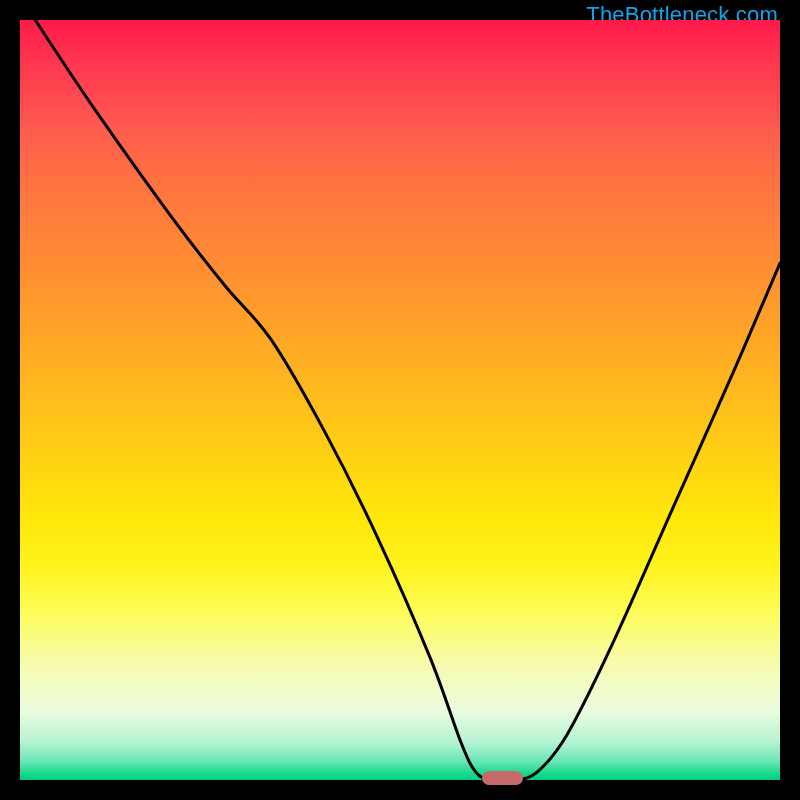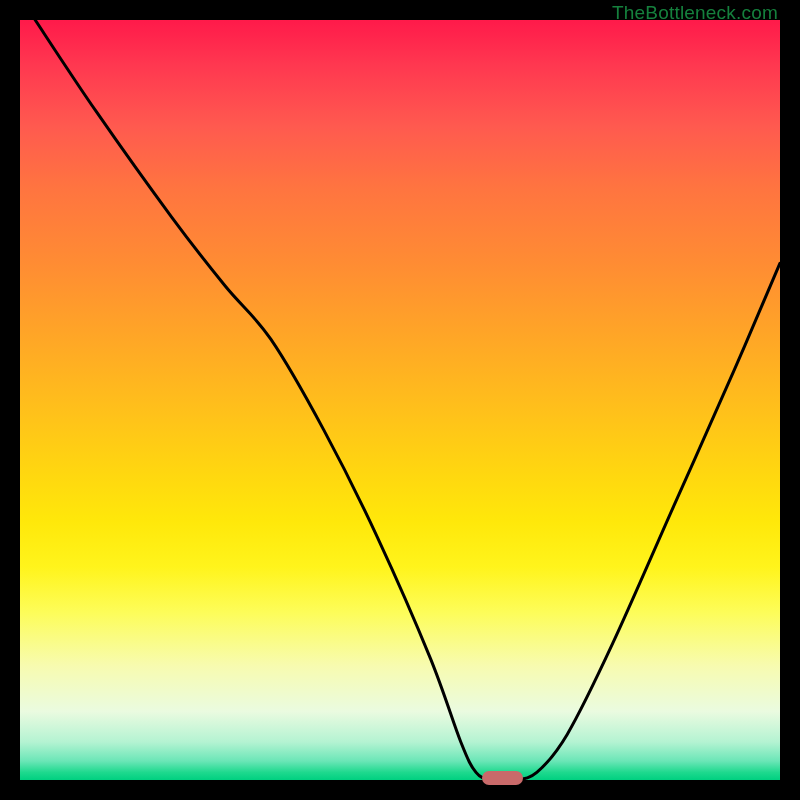--- a/index.html
+++ b/index.html
@@ -40,22 +40,22 @@
       #6be6b7 97.5%,
       #1ed98e 99%,
       #00d080 100%
     );
   }
   .watermark {
     position: absolute;
     top: 2px;
     right: 22px;
     font-family: Arial, Helvetica, sans-serif;
-    font-size: 19px;
-    color: #15803d;
+    font-size: 22px;
+    color: #0ea5e9;
     letter-spacing: 0.2px;
     font-weight: 500;
   }
   svg.curve {
     position: absolute;
     left: 0;
     top: 0;
     width: 760px;
     height: 760px;
   }

